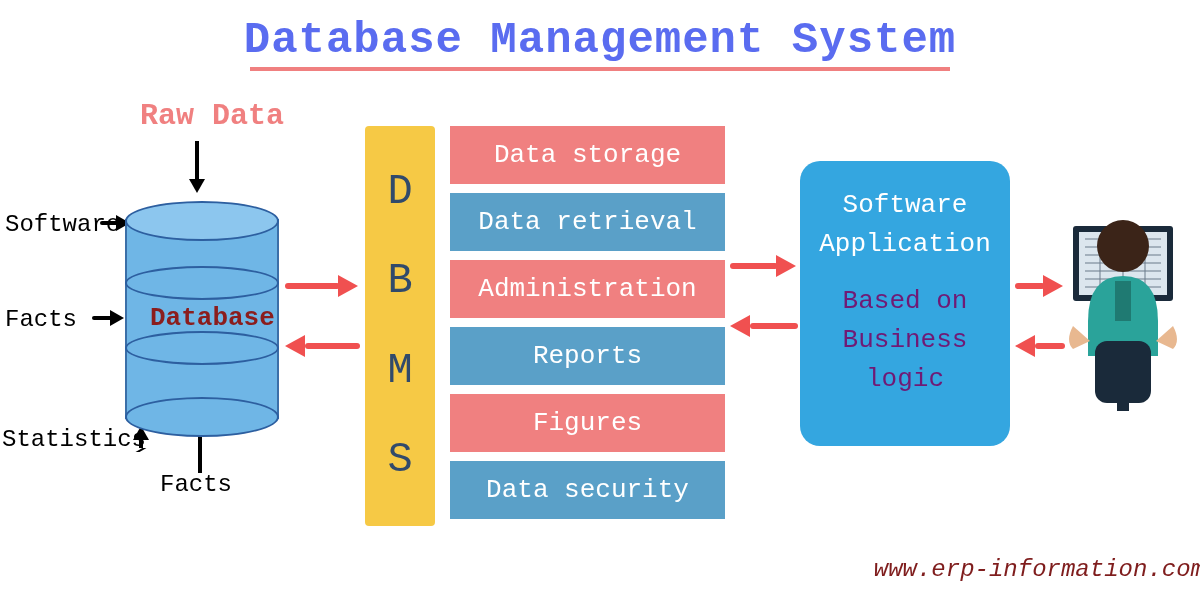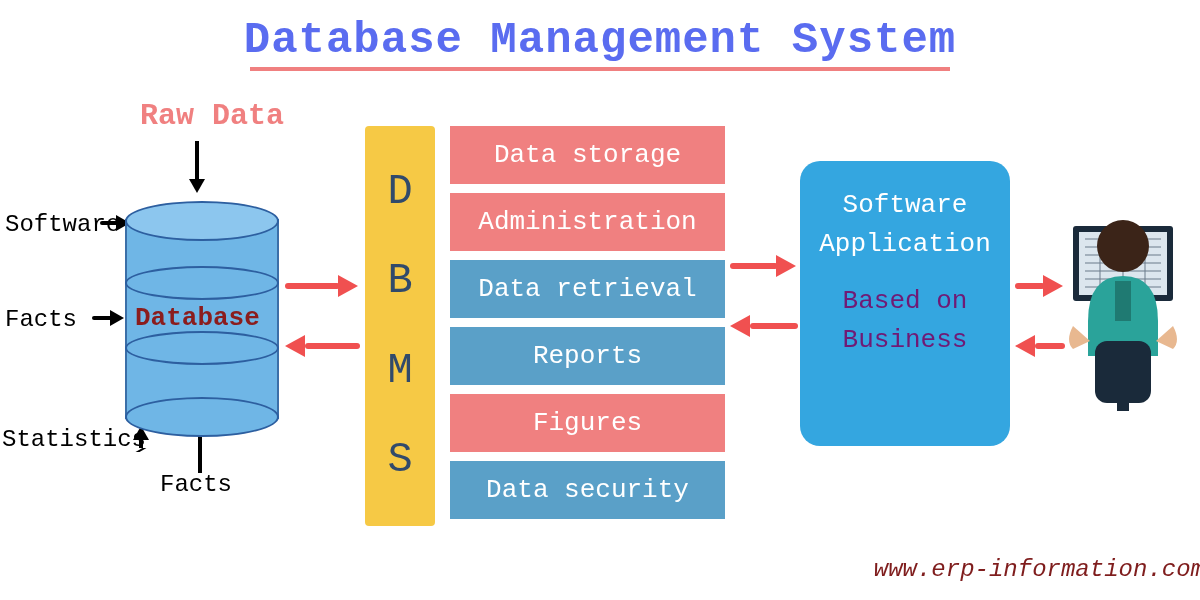--- a/index.html
+++ b/index.html
@@ -141,62 +141,63 @@
      <div style="position:absolute;width:4px;height:40px;background:#000;left:6px;top:12px;"></div>
   </div>
 
   <div class="cyl">
     <div class="body"></div>
     <div class="ellipse" style="top:0;"></div>
     <div class="ring" style="top:65px;"></div>
     <div class="ring" style="top:130px;"></div>
     <div class="ellipse" style="top:196px; background:#6fb6e6;"></div>
   </div>
-  <div class="lbl lbl-darkred" style="left:135px; top:232px;">Database</div>
+  <div class="lbl lbl-darkred" style="left:150px; top:232px;">Database</div>
 
   <div class="arrow red" style="left:285px; top:215px;">
      <div class="arrow-line" style="width:55px;left:0;"></div>
      <div class="arrow-head" style="left:53px;top:-11px;border-width:11px 0 11px 20px;"></div>
   </div>
   <div class="arrow red rev" style="left:285px; top:275px;">
      <div class="arrow-line" style="width:55px;left:20px;"></div>
      <div class="arrow-head" style="left:0;top:-11px;border-width:11px 20px 11px 0;"></div>
   </div>
 
   <div class="dbms-col">
     <span>D</span>
     <span>B</span>
     <span>M</span>
     <span>S</span>
   </div>
 
   <div class="fn-col">
     <div class="fn fn-pink">Data storage</div>
+    <div class="fn fn-blue">Data retrieval</div>
     <div class="fn fn-pink">Administration</div>
-    <div class="fn fn-blue">Data retrieval</div>
     <div class="fn fn-blue">Reports</div>
     <div class="fn fn-pink">Figures</div>
     <div class="fn fn-blue">Data security</div>
   </div>
 
   <div class="arrow red" style="left:730px; top:195px;">
      <div class="arrow-line" style="width:48px;left:0;"></div>
      <div class="arrow-head" style="left:46px;top:-11px;border-width:11px 0 11px 20px;"></div>
   </div>
   <div class="arrow red rev" style="left:730px; top:255px;">
      <div class="arrow-line" style="width:48px;left:20px;"></div>
      <div class="arrow-head" style="left:0;top:-11px;border-width:11px 20px 11px 0;"></div>
   </div>
 
   <div class="app-box">
     <div>Software</div>
     <div>Application</div>
     <div style="height:18px;"></div>
     <div class="yellow">Based on</div>
     <div class="yellow">Business</div>
+    <div class="yellow">logic</div>
   </div>
 
   <div class="arrow red" style="left:1015px; top:215px;">
      <div class="arrow-line" style="width:30px;left:0;"></div>
      <div class="arrow-head" style="left:28px;top:-11px;border-width:11px 0 11px 20px;"></div>
   </div>
   <div class="arrow red rev" style="left:1015px; top:275px;">
      <div class="arrow-line" style="width:30px;left:20px;"></div>
      <div class="arrow-head" style="left:0;top:-11px;border-width:11px 20px 11px 0;"></div>
   </div>

